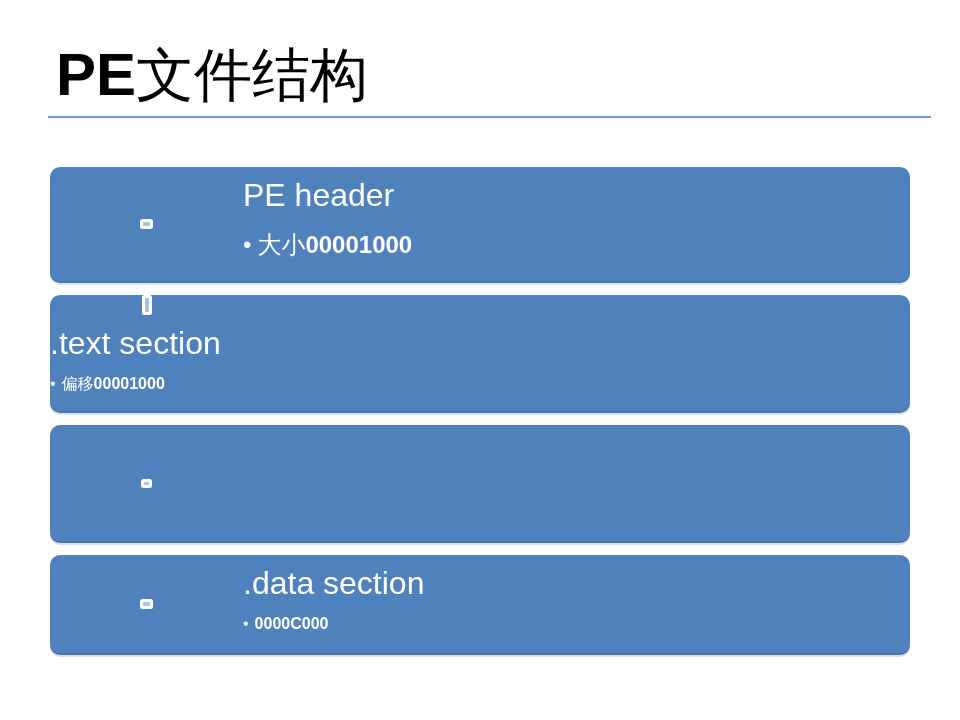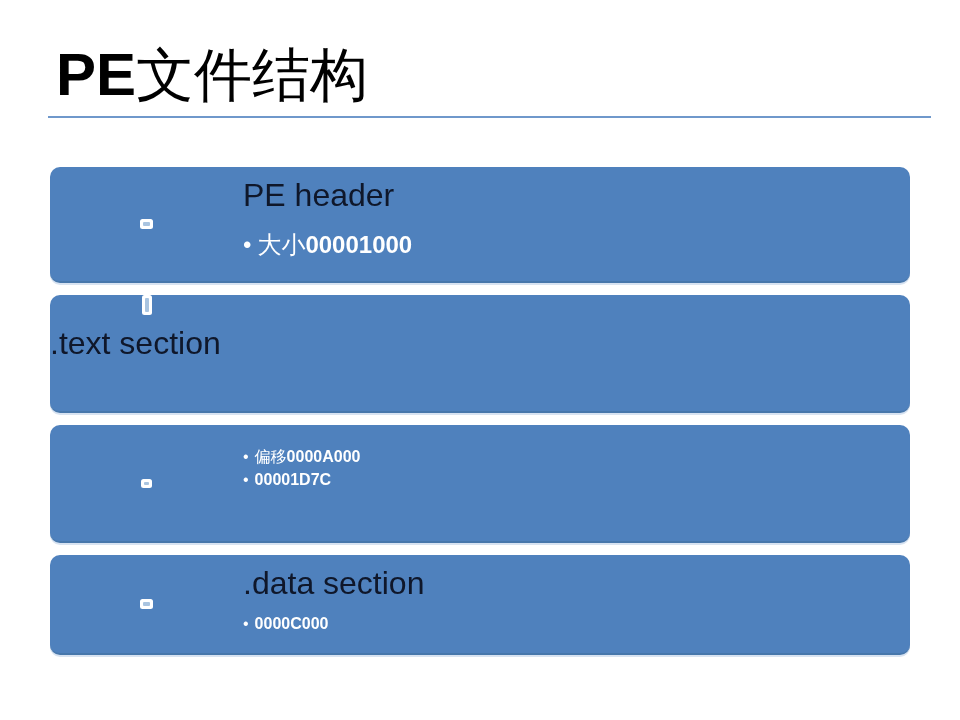--- a/index.html
+++ b/index.html
@@ -84,21 +84,21 @@
     background: #a9c4e0;
     border-radius: 1px;
   }
 
   .text-col {
     flex: 1;
     padding-top: 10px;
     min-width: 0;
   }
   .card-title {
-    color: #0f172a;
+    color: #ffffff;
     font-size: 32px;
     line-height: 1.15;
     white-space: nowrap;
   }
   .dot-sm { font-size: 0.55em; }
 
   .bullets {
     list-style: none;
     margin: 10px 0 0 0;
     padding: 0;
@@ -149,35 +149,32 @@
       <div class="thumb-col">
         <div class="thumb vert">
           <div class="thumb-inner"></div>
         </div>
       </div>
       <div class="text-col">
         <div class="card-title">
           <span class="dot-sm"></span><span>.text section</span>
         </div>
         <ul class="bullets">
+          <li><span class="b-label">偏移</span><span class="b-value">00001000</span></li>
         </ul>
       </div>
     </div>
 
     <div class="card c3 sm-b">
       <div class="thumb-col">
         <div class="thumb sm">
           <div class="thumb-inner"></div>
         </div>
       </div>
       <div class="text-col">
-        <ul class="bullets">
-          <li><span class="b-label">偏移</span><span class="b-value">0000A000</span></li>
-          <li><span class="b-label"></span><span class="b-value">00001D7C</span></li>
-        </ul>
       </div>
     </div>
 
     <div class="card c4 sm-b">
       <div class="thumb-col">
         <div class="thumb horiz">
           <div class="thumb-inner"></div>
         </div>
       </div>
       <div class="text-col">

